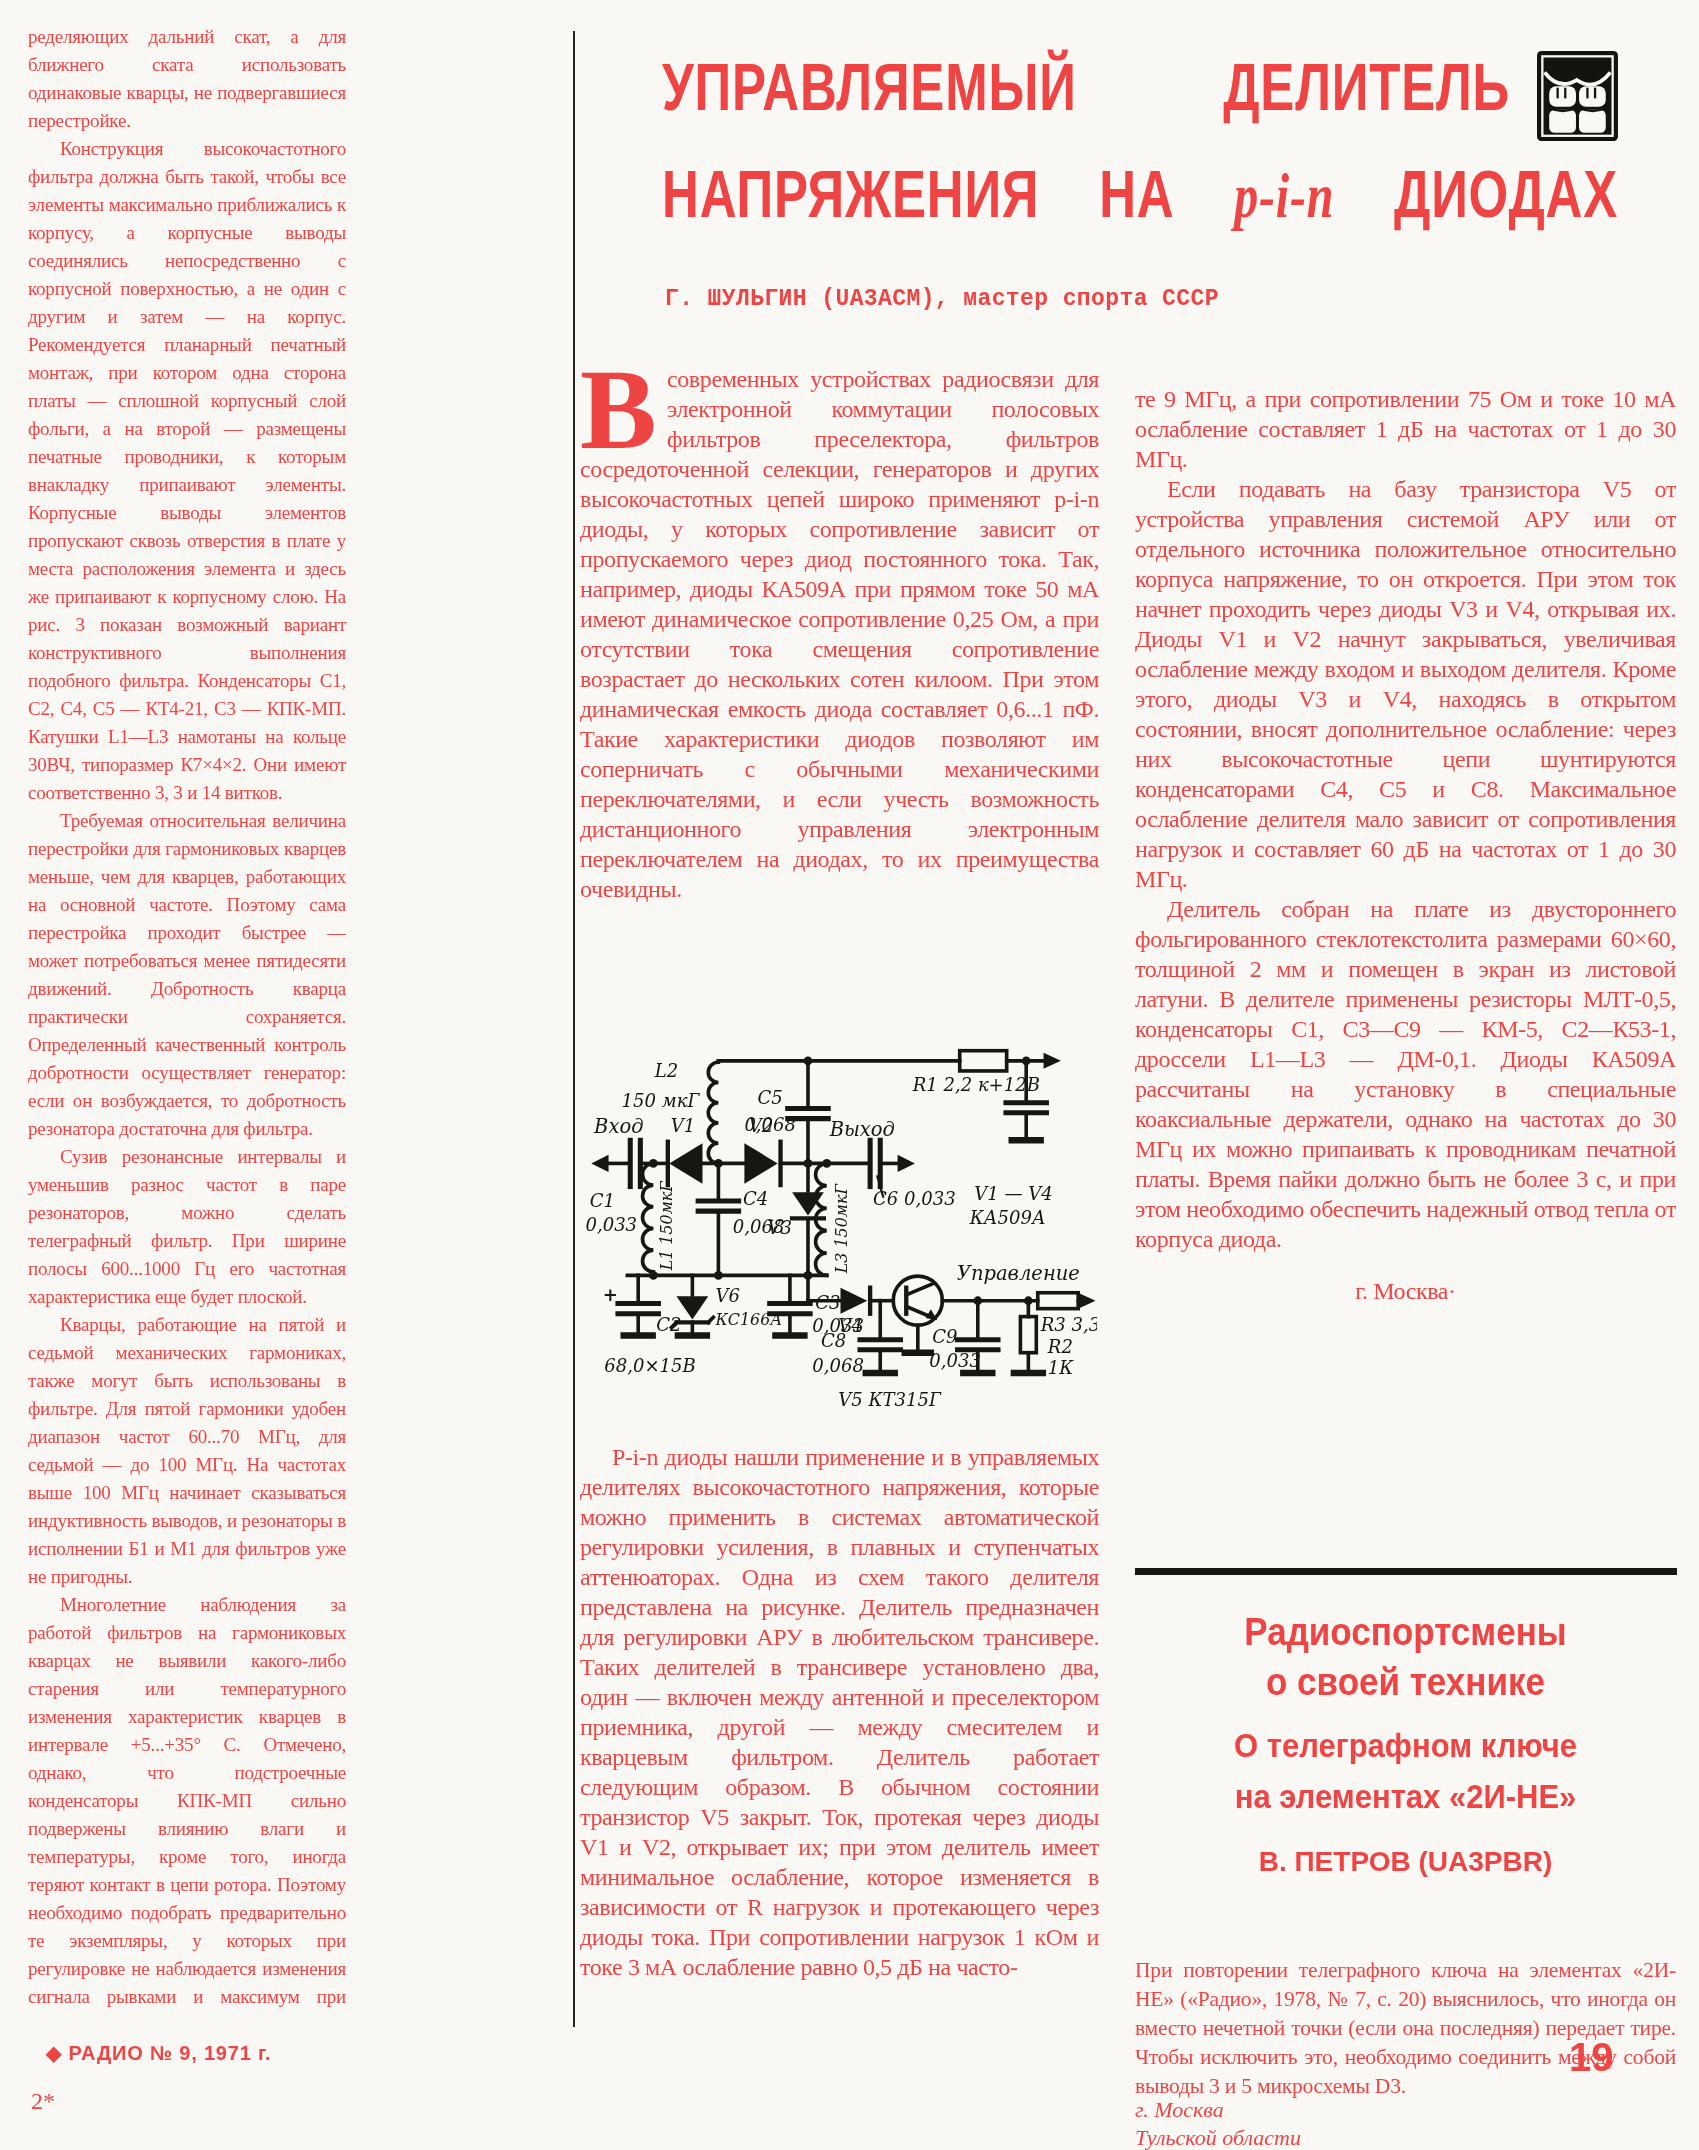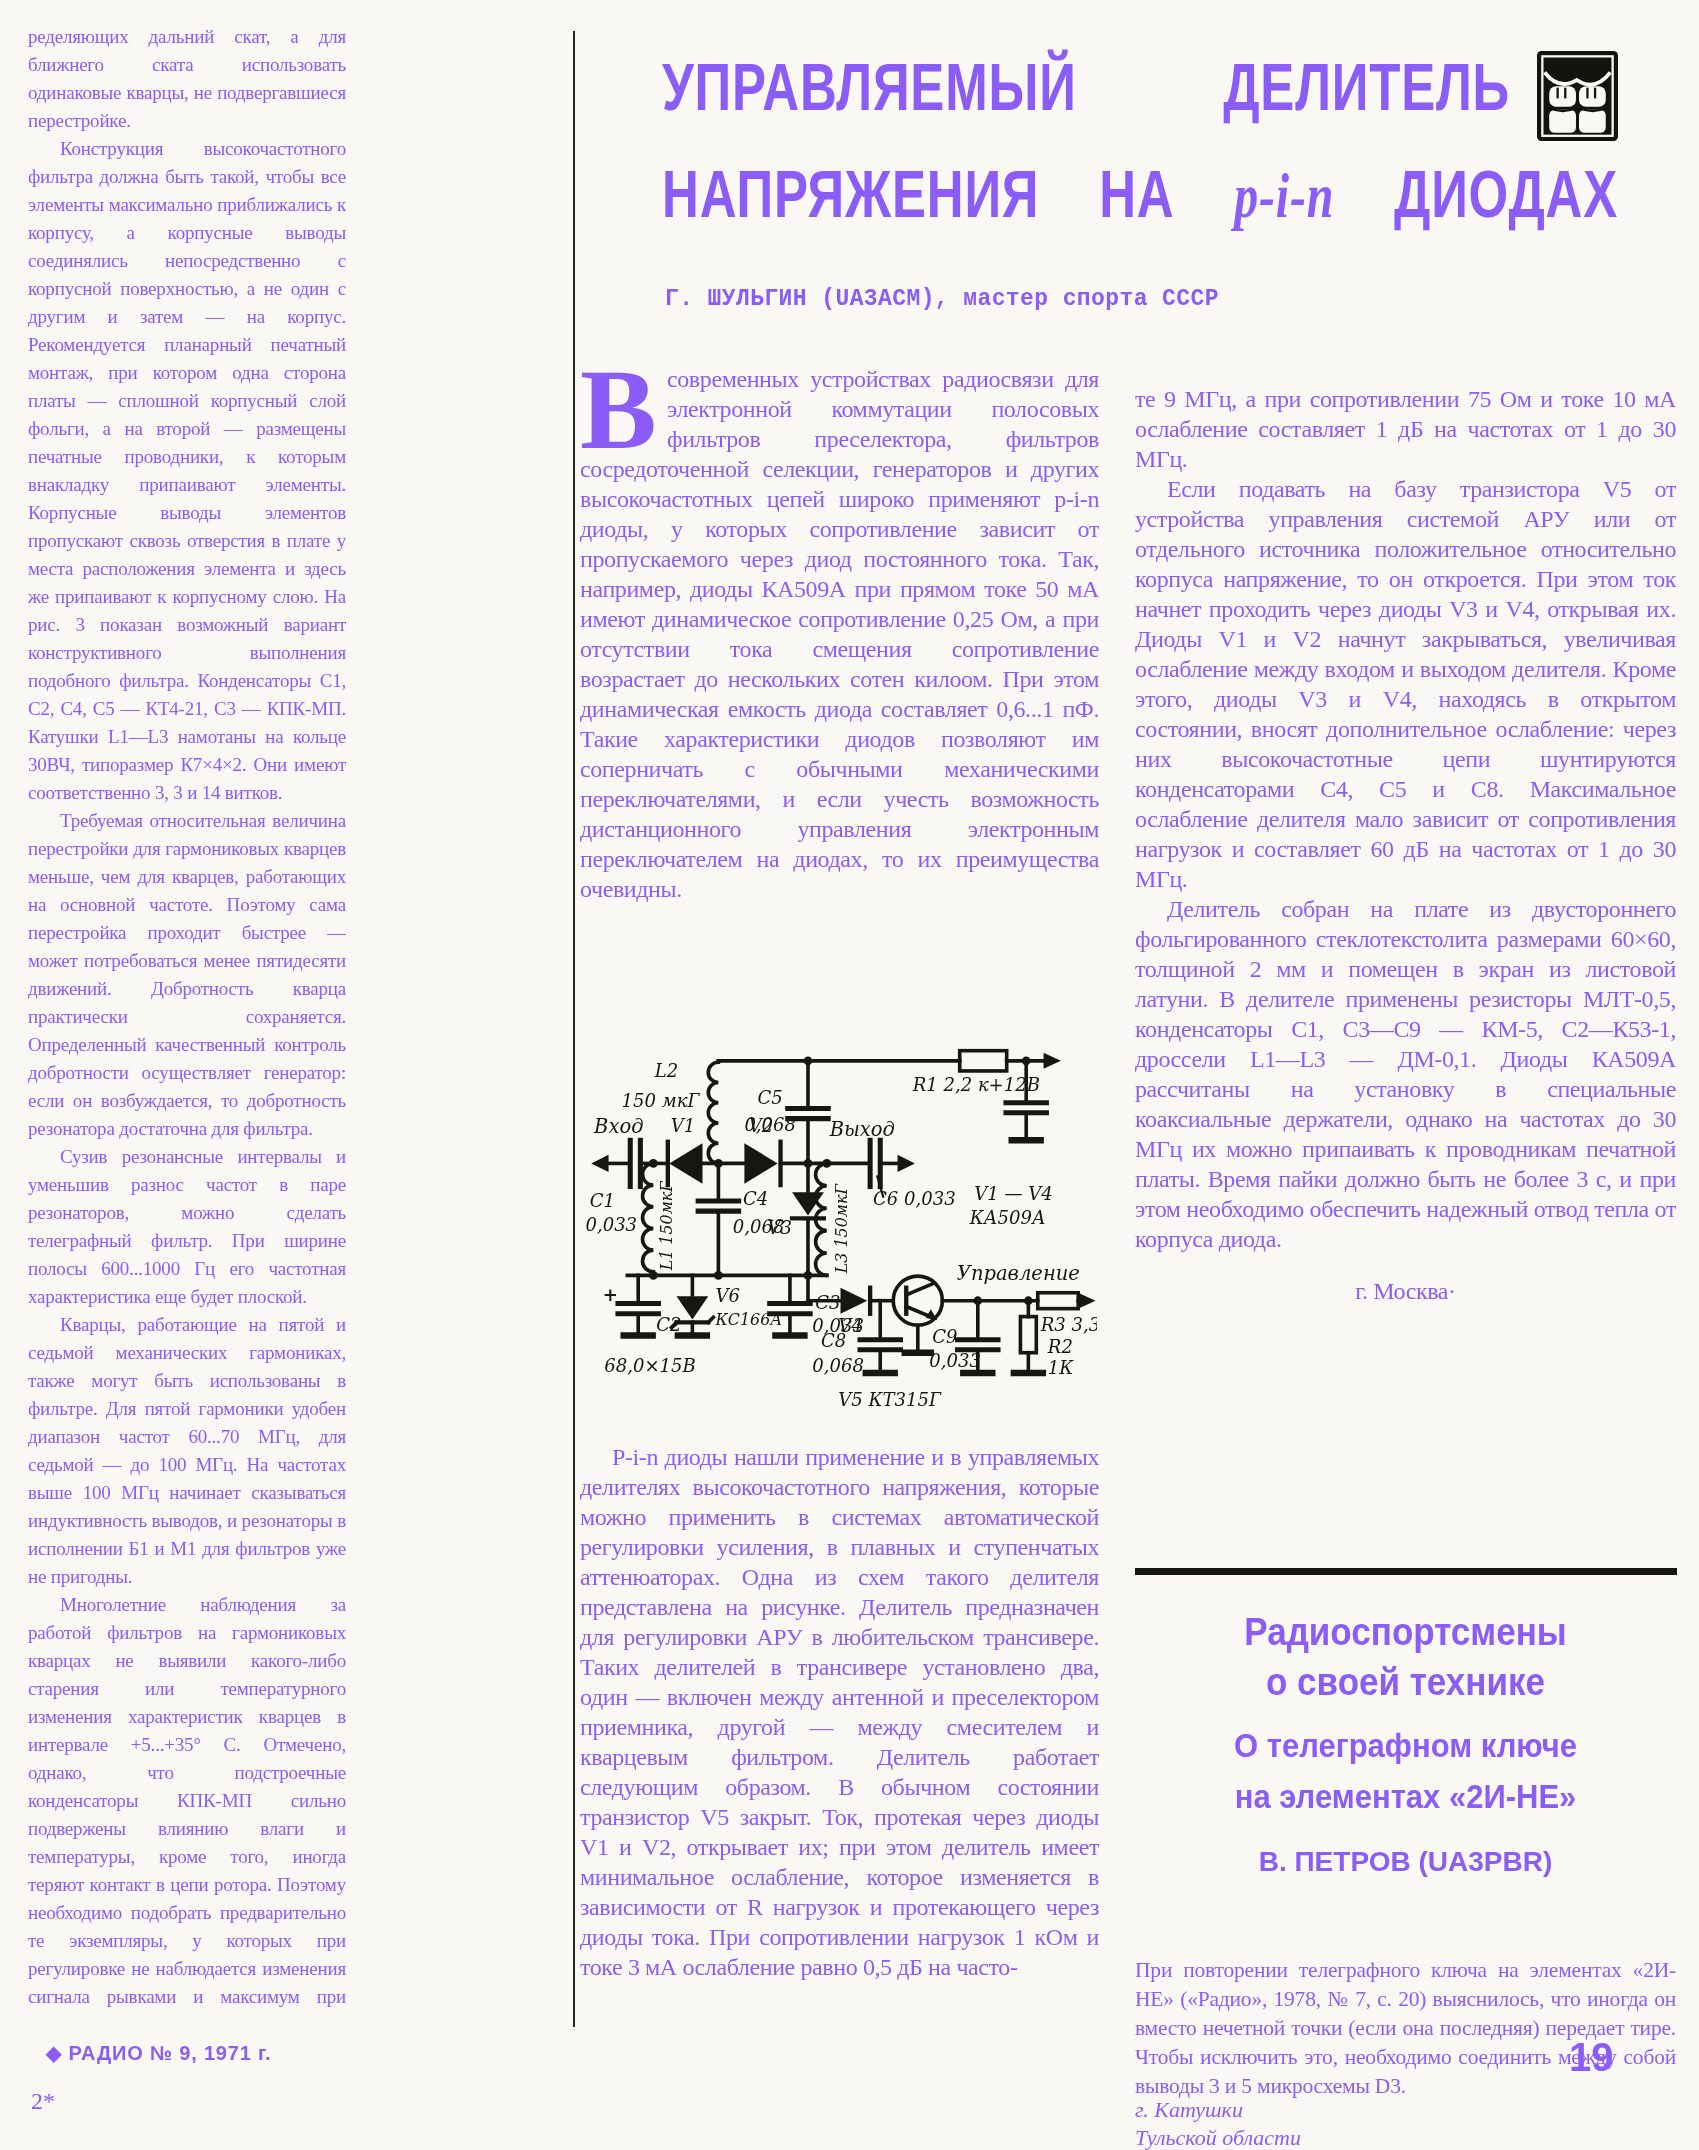--- a/index.html
+++ b/index.html
@@ -1,19 +1,19 @@
 <!DOCTYPE html>
 <html style="font-size:12.3px"><head>
 <meta charset="utf-8">
 <style>
   * { margin:0; padding:0; box-sizing:border-box; }
   body { background:#d8d8d4; font-family:"Liberation Serif", serif; }
   .page {
     position:relative; width:1700px; height:2151px; margin:0 auto;
-    background:#f9f8f4; color:#8b5cf6; overflow:hidden;
+    background:#f9f8f4; color:#ef4444; overflow:hidden;
   }
   .col { position:absolute; text-align:justify; }
   .col p { text-indent:32px; }
   .col p.noindent { text-indent:0; }
   .leftcol { left:28px; top:23px; width:318px; height:1996px;
     font-size:19px; line-height:28px; letter-spacing:-0.2px; overflow:hidden; }
   .midcol1 { left:580px; top:364px; width:519px; height:643px;
     font-size:24px; line-height:30px; letter-spacing:-0.4px; overflow:hidden; }
   .midcol2 { left:580px; top:1442px; width:519px; height:676px;
     font-size:24px; line-height:30px; letter-spacing:-0.4px; overflow:hidden; }
@@ -288,21 +288,21 @@
   </div>
   <div class="rubric r2">
     <div>О телеграфном ключе</div>
     <div>на элементах «2И-НЕ»</div>
   </div>
   <div class="rubric r3">В. ПЕТРОВ (UA3PBR)</div>
   <div class="a2body">
     <p>При повторении телеграфного ключа на элементах «2И-НЕ» («Радио», 1978, № 7, с. 20) выяснилось, что иногда он вместо нечетной точки (если она последняя) передает тире. Чтобы исключить это, необходимо соединить между собой выводы 3 и 5 микросхемы D3.</p>
   </div>
   <div class="a2sign">
-    <div>г. Катушки</div>
+    <div>г. Москва</div>
     <div>Тульской области</div>
   </div>
 
   <div class="footer-issue">
     <span>◆</span>
     <span>РАДИО № 9, 1971 г.</span>
   </div>
   <div class="footer-note">2*</div>
   <div class="pagenum">19</div>
 

